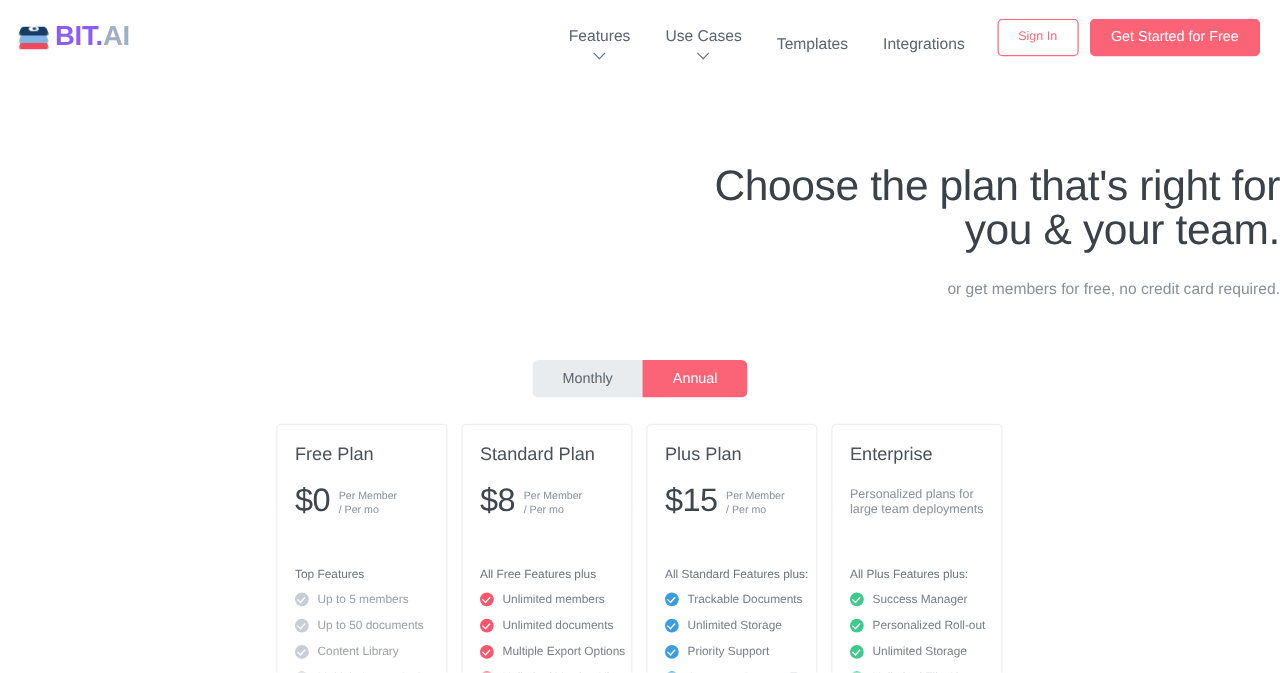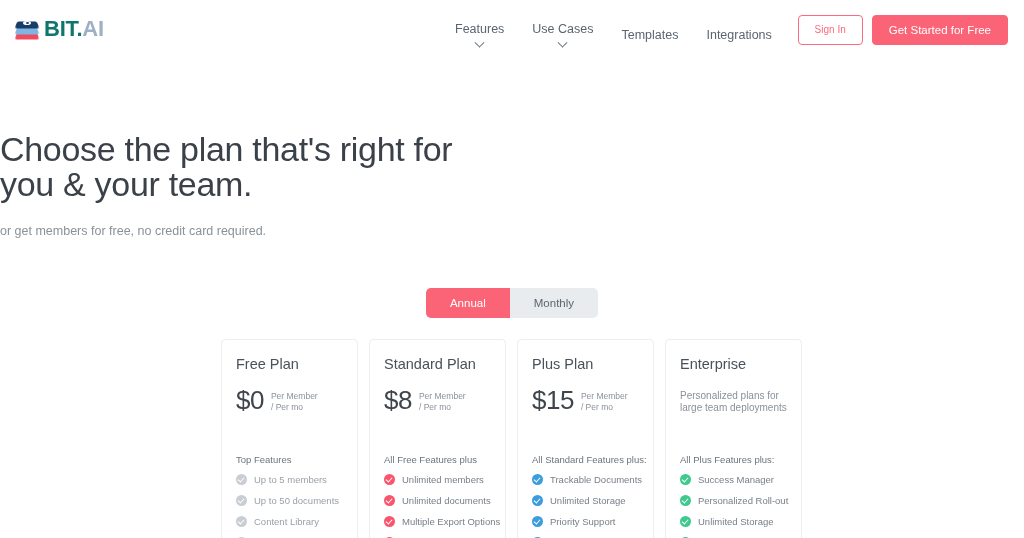--- a/index.html
+++ b/index.html
@@ -74,21 +74,21 @@
     height: 2px;
     border-radius: 50%;
     background: #183c66;
   }
   .brand-text {
     font-size: 22px;
     font-weight: bold;
     letter-spacing: -0.2px;
     line-height: 1;
   }
-  .brand-bit { color: #0f766e; text-align: center; }
+  .brand-bit { color: #8b5cf6; text-align: center; }
   .brand-ai  { color: #9fb0c4; }
 
   .nav {
     position: absolute;
     left: 455px;
     top: 21px;
     display: flex;
     align-items: center;
     gap: 0;
   }
@@ -141,21 +141,21 @@
     border-radius: 4px;
     padding: 7px 16px;
     cursor: pointer;
     line-height: 14px;
     font-family: inherit;
     white-space: nowrap;
   }
 
   
   .hero {
-    text-align: left;
+    text-align: right;
     padding-top: 74px;
   }
   .hero h1 {
     font-size: 34px;
     line-height: 35px;
     color: #3b4148;
     font-weight: normal;
     letter-spacing: -0.3px;
   }
   .hero .sub {
@@ -322,22 +322,22 @@
 <div class="hero">
   <h1>
     <span>Choose the plan that's right for</span><br>
     <span>you &amp; your team.</span>
   </h1>
   <div class="sub">or get members for free, no credit card required.</div>
 </div>
 
 <div class="toggle-wrap">
   <div class="toggle">
+    <button class="toggle-btn inactive">Monthly</button>
     <button class="toggle-btn active" style="background: rgb(251, 99, 119);">Annual</button>
-    <button class="toggle-btn inactive">Monthly</button>
   </div>
 </div>
 
 <div class="cards">
 
   <div class="card card-free">
     <div class="card-title">Free Plan</div>
     <div class="price-row">
       <span class="price">$0</span>
       <span class="price-meta">

